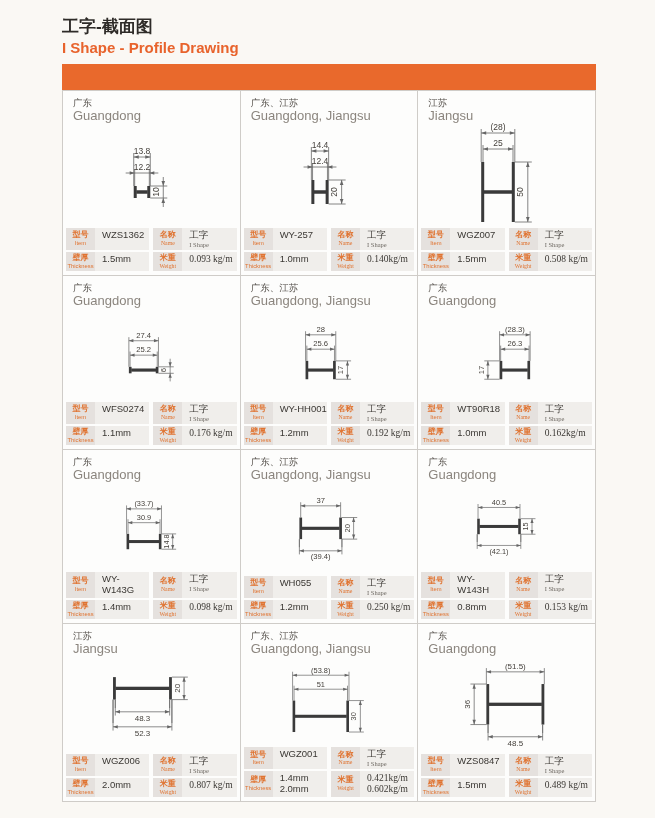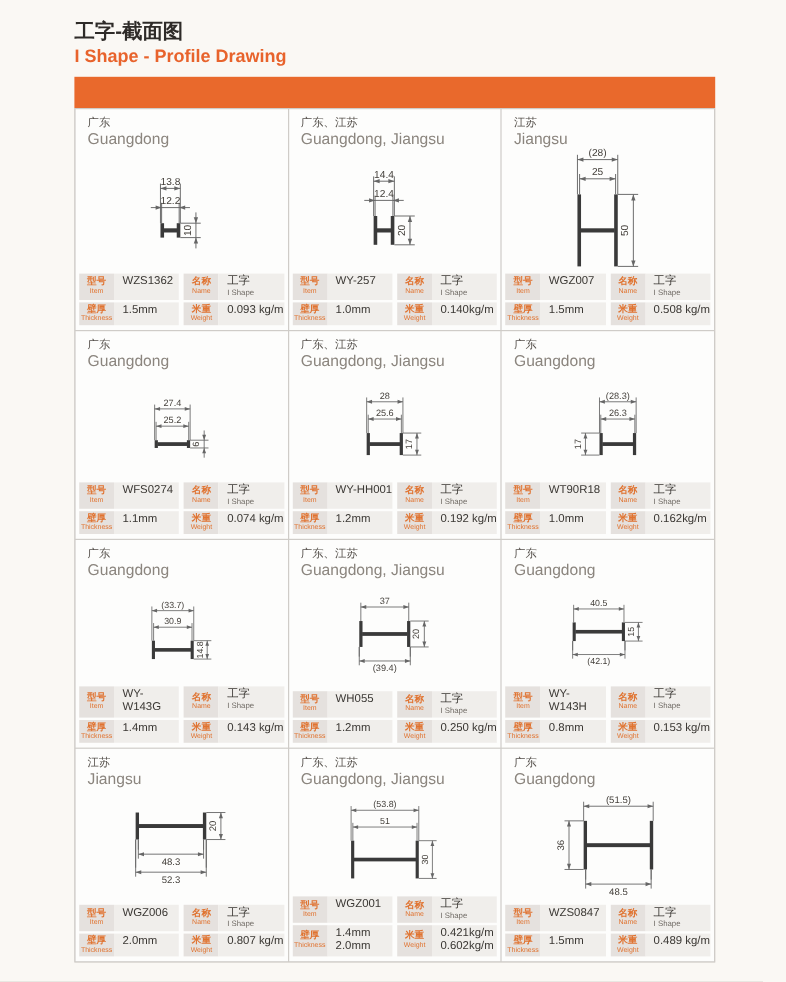--- a/index.html
+++ b/index.html
@@ -33,21 +33,21 @@
     align-items:center;justify-content:center;padding:2px 0;
   }
   .lbl .zh{font-size:8px;font-weight:bold;color:#e07330;line-height:1.1;}
   .lbl .en{font-size:5.8px;color:#e07330;line-height:1.1;}
   .val{
     flex:1 1 auto;background:#f0eeeb;display:flex;flex-direction:column;
     padding:2px 0 2px 7px;font-size:9.5px;color:#3a3733;line-height:1.15;
   }
   .val .sub{font-size:6.5px;color:#6f6a64;line-height:1.1;}
   .pair{display:flex;flex:1 1 0;min-width:0;}
-  .pair + .pair{margin-left:4px;}
+  .pair + .pair{margin-left:4px;font-family:Liberation Serif, serif;}
 </style>
 </head>
 <body>
 
 <div class="page">
   <header>
     <h1 class="title-zh">工字-截面图</h1>
     <h2 class="title-en">I Shape - Profile Drawing</h2>
   </header>
   <div class="accent-bar"></div>
@@ -335,21 +335,21 @@
               <div class="val">
                 <div>1.1mm</div>
               </div>
             </div>
             <div class="pair">
               <div class="lbl">
                 <span class="zh">米重</span>
                 <span class="en">Weight</span>
               </div>
               <div class="val">
-                <div>0.074 kg/m</div>
+                <div>0.176 kg/m</div>
               </div>
             </div>
           </div>
         </div>
       </div>
       <div class="cell">
         <div class="region">
           <div class="region-zh">广东、江苏</div>
           <div class="region-en">Guangdong, Jiangsu</div>
         </div>
@@ -557,21 +557,21 @@
               <div class="val">
                 <div>1.4mm</div>
               </div>
             </div>
             <div class="pair">
               <div class="lbl">
                 <span class="zh">米重</span>
                 <span class="en">Weight</span>
               </div>
               <div class="val">
-                <div>0.143 kg/m</div>
+                <div>0.098 kg/m</div>
               </div>
             </div>
           </div>
         </div>
       </div>
       <div class="cell">
         <div class="region">
           <div class="region-zh">广东、江苏</div>
           <div class="region-en">Guangdong, Jiangsu</div>
         </div>

